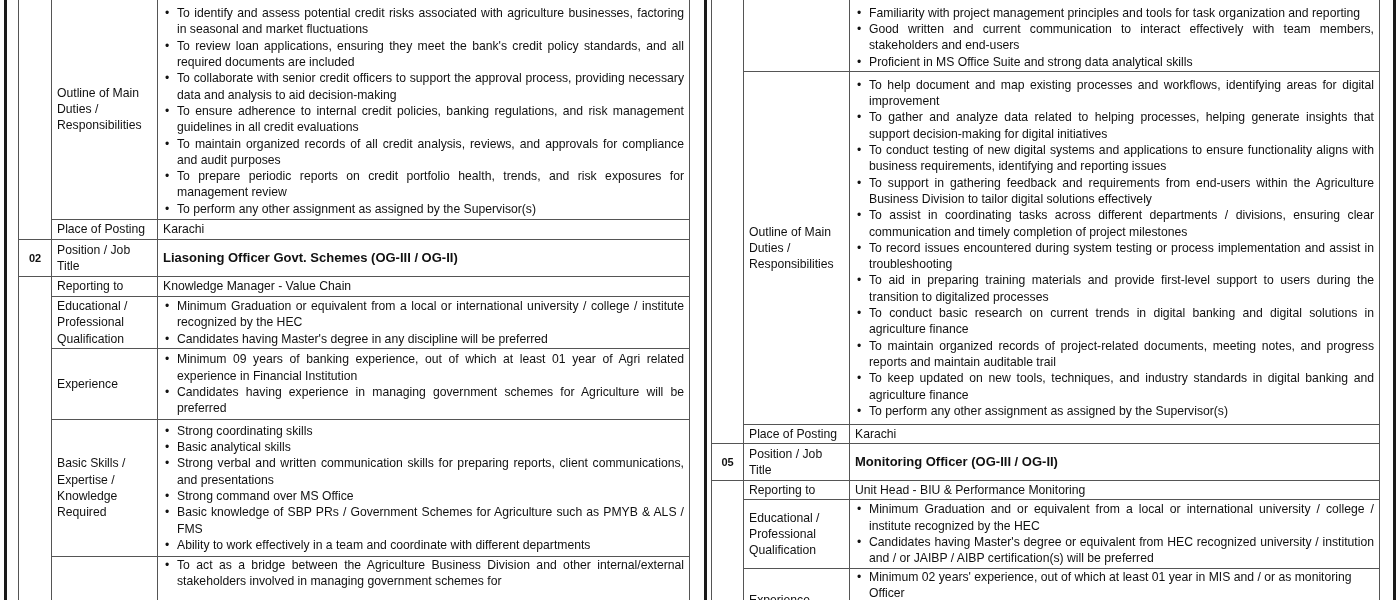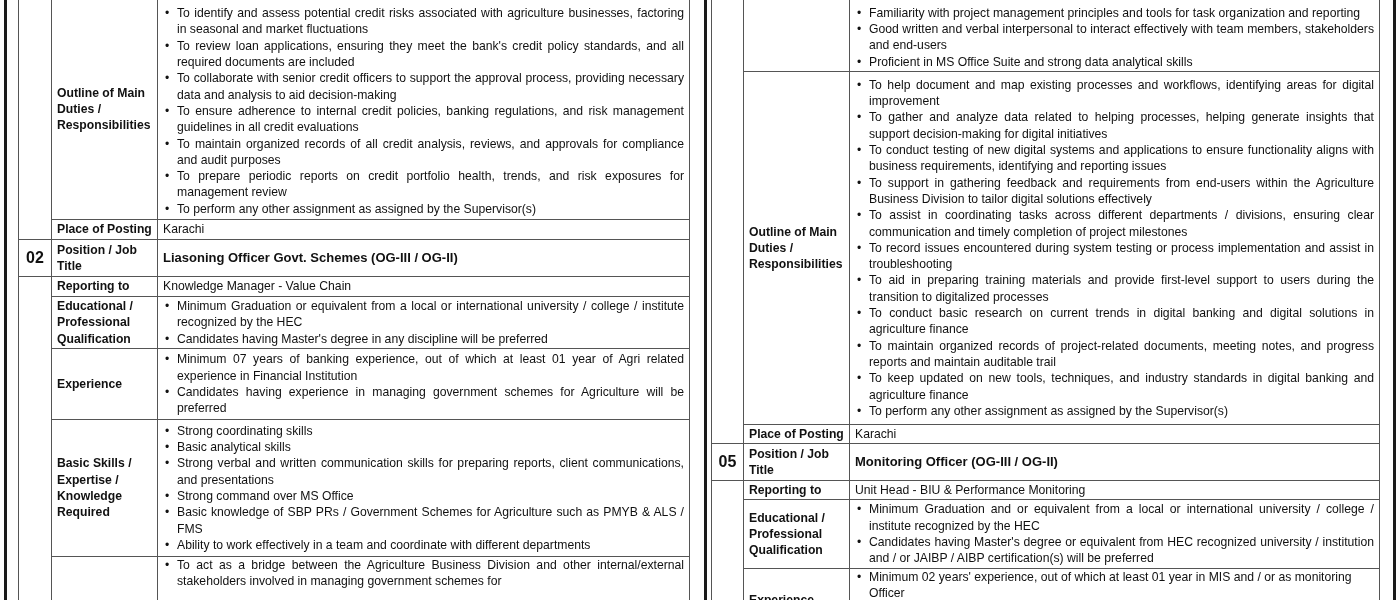--- a/index.html
+++ b/index.html
@@ -8,22 +8,22 @@
   .page-edge-left { position: absolute; left: 4px; top: 0; width: 3px; height: 600px; background: #1a1a1a; }
   .page-edge-mid  { position: absolute; left: 704px; top: 0; width: 3px; height: 600px; background: #1a1a1a; }
   .page-edge-right{ position: absolute; left: 1393px; top: 0; width: 3px; height: 600px; background: #1a1a1a; }
 
   .panel { position: absolute; top: -2px; }
   .panel-left { left: 18px; width: 672px; }
   .panel-right { left: 711px; width: 669px; }
 
   table.jobs { border-collapse: collapse; width: 100%; table-layout: fixed; font-size: 12.2px; line-height: 16.3px; }
   table.jobs td { border: 1px solid #555; vertical-align: middle; padding: 0 5px; }
-  td.num { text-align: center; font-weight: bold; font-size: 16px; }
-  td.lbl { font-weight: bold; font-size: 12.2px; line-height: 16.3px; padding: 0 3px; }
+  td.num { text-align: center; font-weight: bold; font-size: 11px; }
+  td.lbl { font-weight: normal; font-size: 12.2px; line-height: 16.3px; padding: 0 3px; }
   td.val { text-align: justify; padding: 0 6px 0 4px; }
   td.title { font-weight: bold; font-size: 13px; }
   ul.bl { margin: 0; padding: 0; list-style: none; }
   ul.bl li { position: relative; padding-left: 14px; text-align: justify; }
   ul.bl li::before { content: "•"; position: absolute; left: 2px; top: 0; }
 </style>
 </head>
 <body>
 
 <div class="page-edge-left"></div>
@@ -73,21 +73,21 @@
       <ul class="bl">
         <li>Minimum Graduation or equivalent from a local or international university / college / institute recognized by the HEC</li>
         <li>Candidates having Master's degree in any discipline will be preferred</li>
       </ul>
     </td>
   </tr>
   <tr style="height:71px">
     <td class="lbl">Experience</td>
     <td class="val">
       <ul class="bl">
-        <li>Minimum 07 years of banking experience, out of which at least 01 year of Agri related experience in Financial Institution</li>
+        <li>Minimum 09 years of banking experience, out of which at least 01 year of Agri related experience in Financial Institution</li>
         <li>Candidates having experience in managing government schemes for Agriculture will be preferred</li>
       </ul>
     </td>
   </tr>
   <tr style="height:137px">
     <td class="lbl">Basic Skills / Expertise / Knowledge Required</td>
     <td class="val">
       <ul class="bl">
         <li>Strong coordinating skills</li>
         <li>Basic analytical skills</li>
@@ -117,21 +117,21 @@
         <col style="width:106px">
         <col>
       </colgroup>
   <tbody>
         <tr style="height:81px">
     <td class="num" rowspan="3"></td>
     <td class="lbl"></td>
     <td class="val" style="vertical-align:bottom; padding-bottom:1px;">
       <ul class="bl">
         <li>Familiarity with project management principles and tools for task organization and reporting</li>
-        <li>Good written and verbal interpersonal to interact effectively with team members, stakeholders and end-users</li>
+        <li>Good written and current communication to interact effectively with team members, stakeholders and end-users</li>
         <li>Proficient in MS Office Suite and strong data analytical skills</li>
       </ul>
     </td>
   </tr>
   <tr style="height:353px">
     <td class="lbl">Outline of Main Duties / Responsibilities</td>
     <td class="val">
       <ul class="bl">
         <li>To help document and map existing processes and workflows, identifying areas for digital improvement</li>
         <li>To gather and analyze data related to helping processes, helping generate insights that support decision-making for digital initiatives</li>

